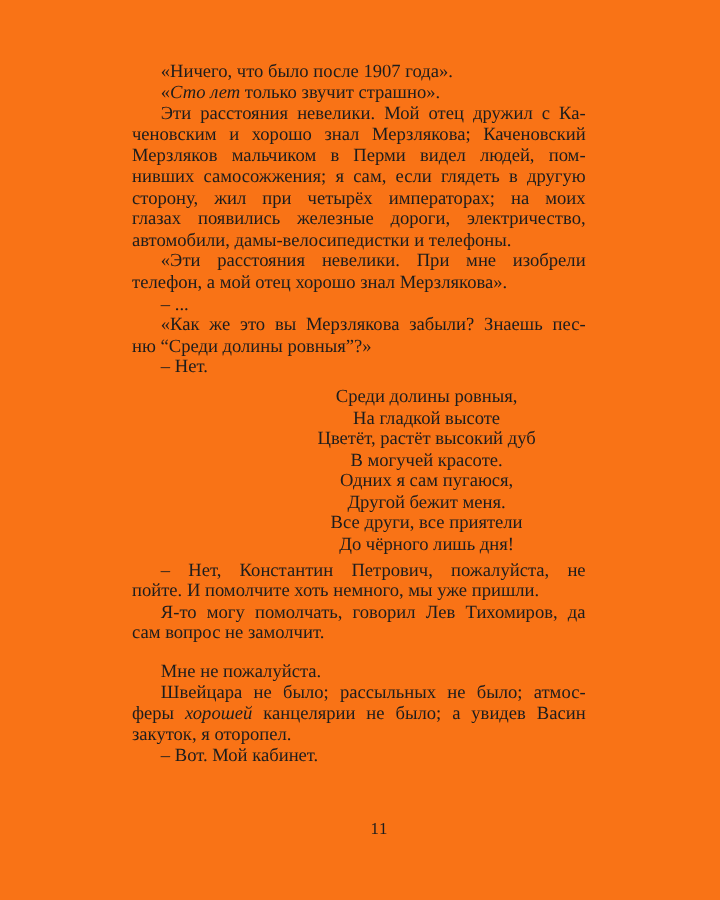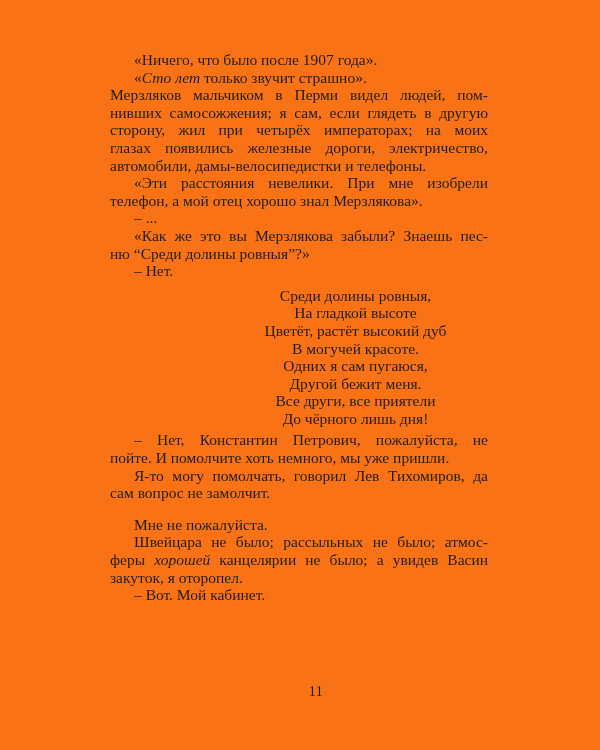--- a/index.html
+++ b/index.html
@@ -62,20 +62,22 @@
 
 <main class="page" style="background: #f97316; color: rgb(29, 29, 29);">
   <div class="text-block">
       <div class="para">
         <div class="line indent"><span>«Ничего, что было после 1907 года».</span></div>
       </div>
       <div class="para">
         <div class="line indent"><span>«</span><span class="italic">Сто лет</span><span> только звучит страшно».</span></div>
       </div>
       <div class="para">
+        <div class="line j indent"><span>Эти расстояния невелики. Мой отец дружил с Ка-</span></div>
+        <div class="line j"><span>ченовским и хорошо знал Мерзлякова; Каченовский</span></div>
         <div class="line j"><span>Мерзляков мальчиком в Перми видел людей, пом-</span></div>
         <div class="line j"><span>нивших самосожжения; я сам, если глядеть в другую</span></div>
         <div class="line j"><span>сторону, жил при четырёх императорах; на моих</span></div>
         <div class="line j"><span>глазах появились железные дороги, электричество,</span></div>
         <div class="line"><span>автомобили, дамы-велосипедистки и телефоны.</span></div>
       </div>
       <div class="para">
         <div class="line j indent"><span>«Эти расстояния невелики. При мне изобрели</span></div>
         <div class="line"><span>телефон, а мой отец хорошо знал Мерзлякова».</span></div>
       </div>

